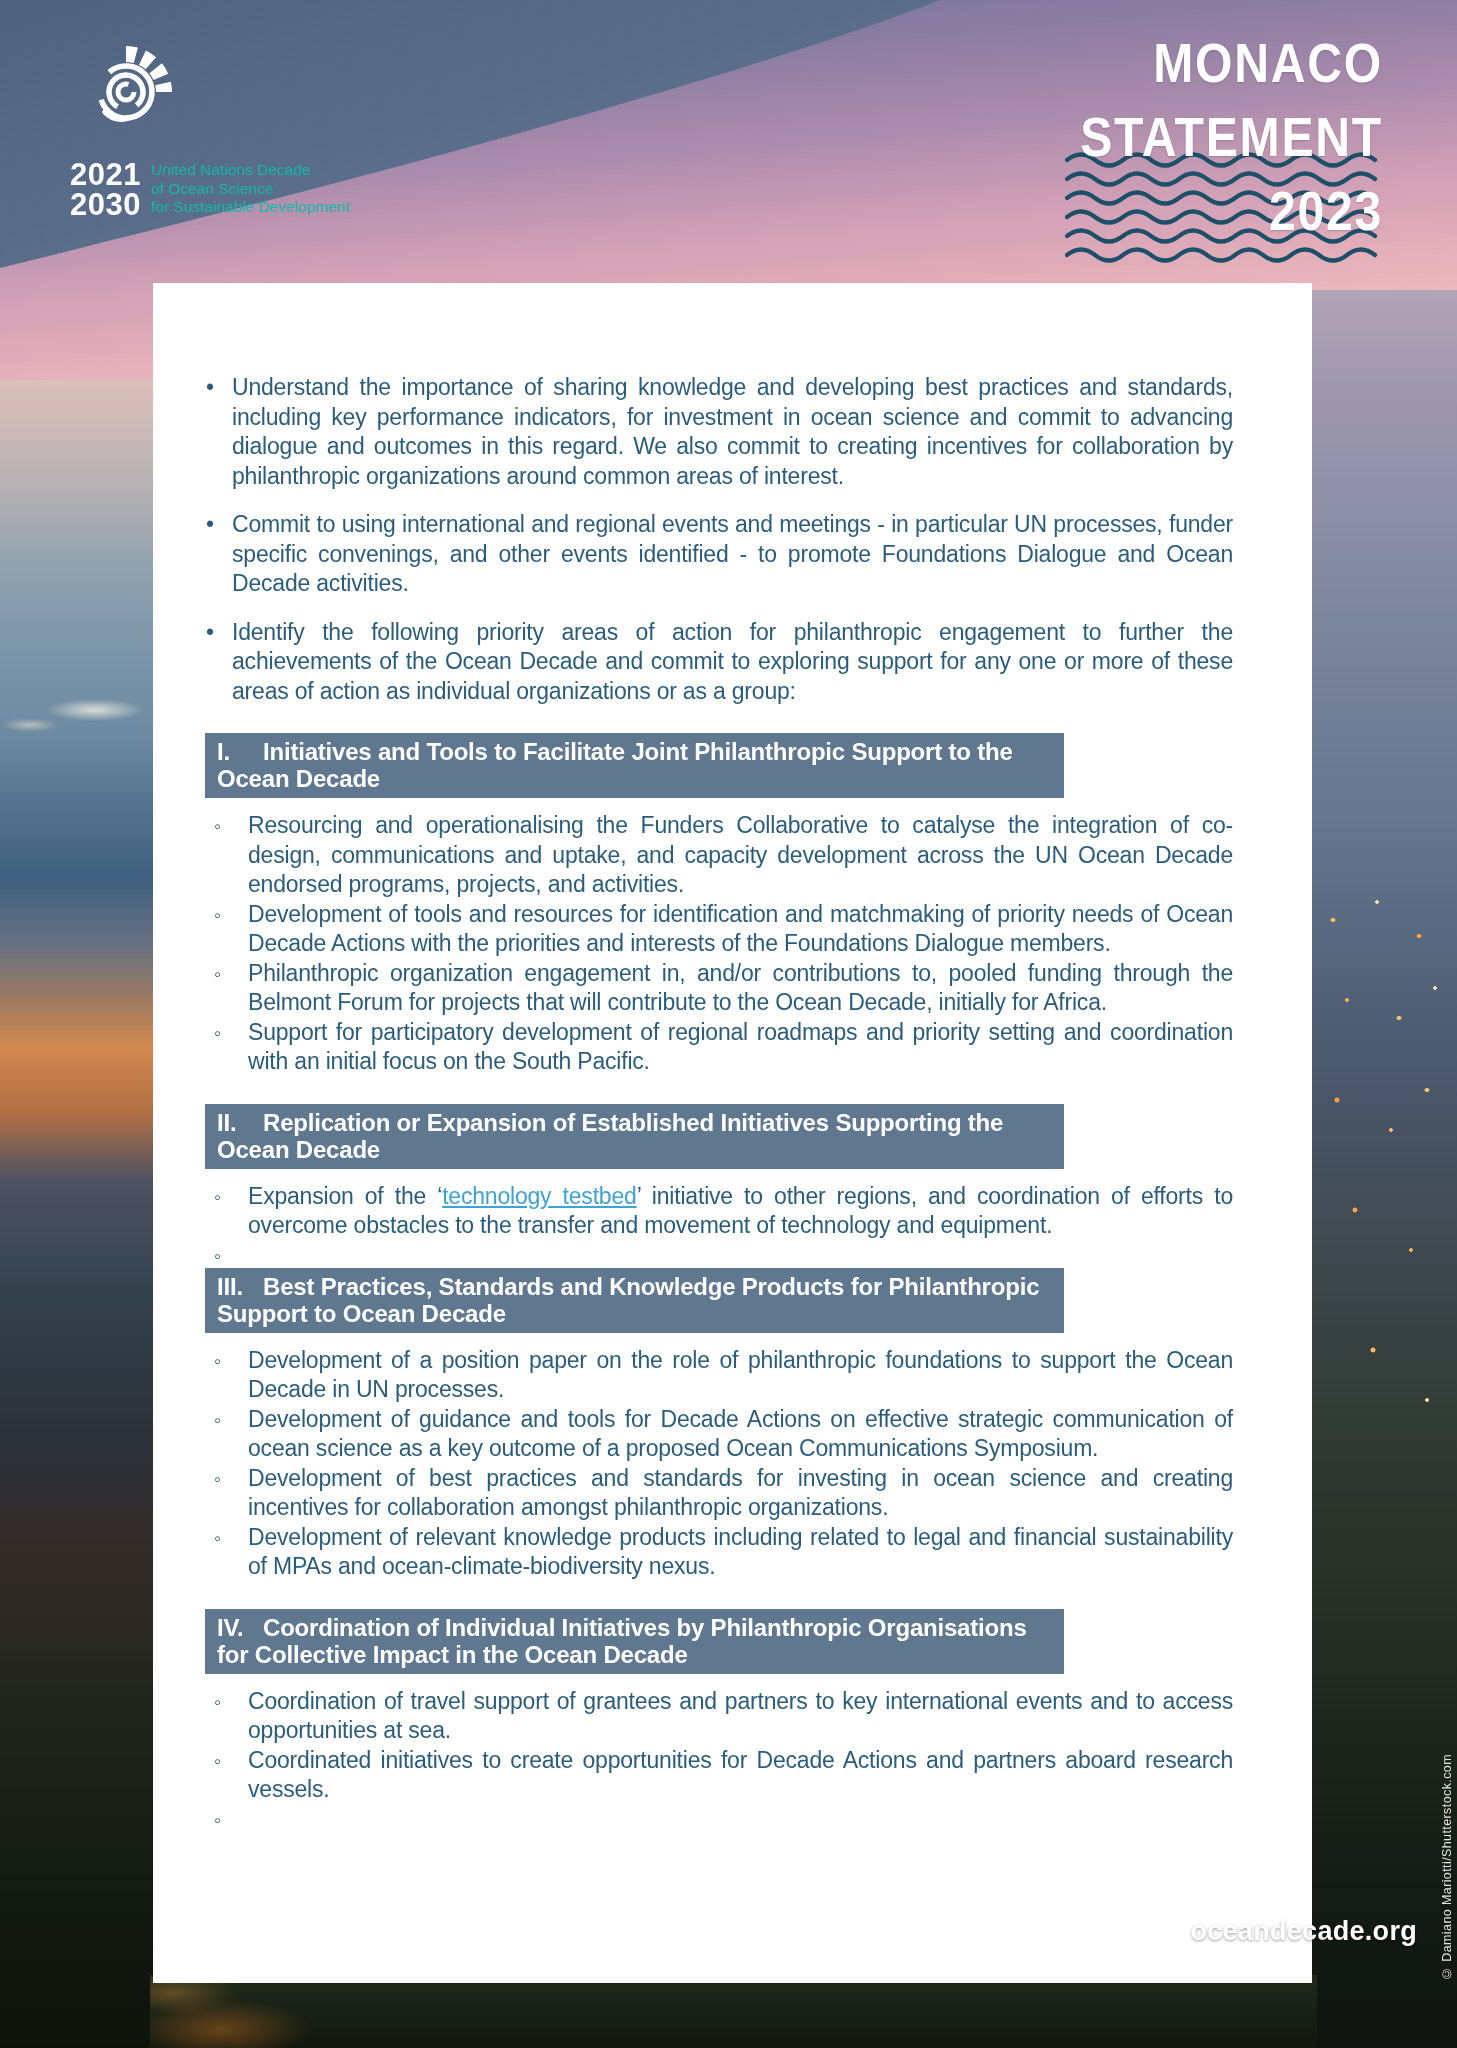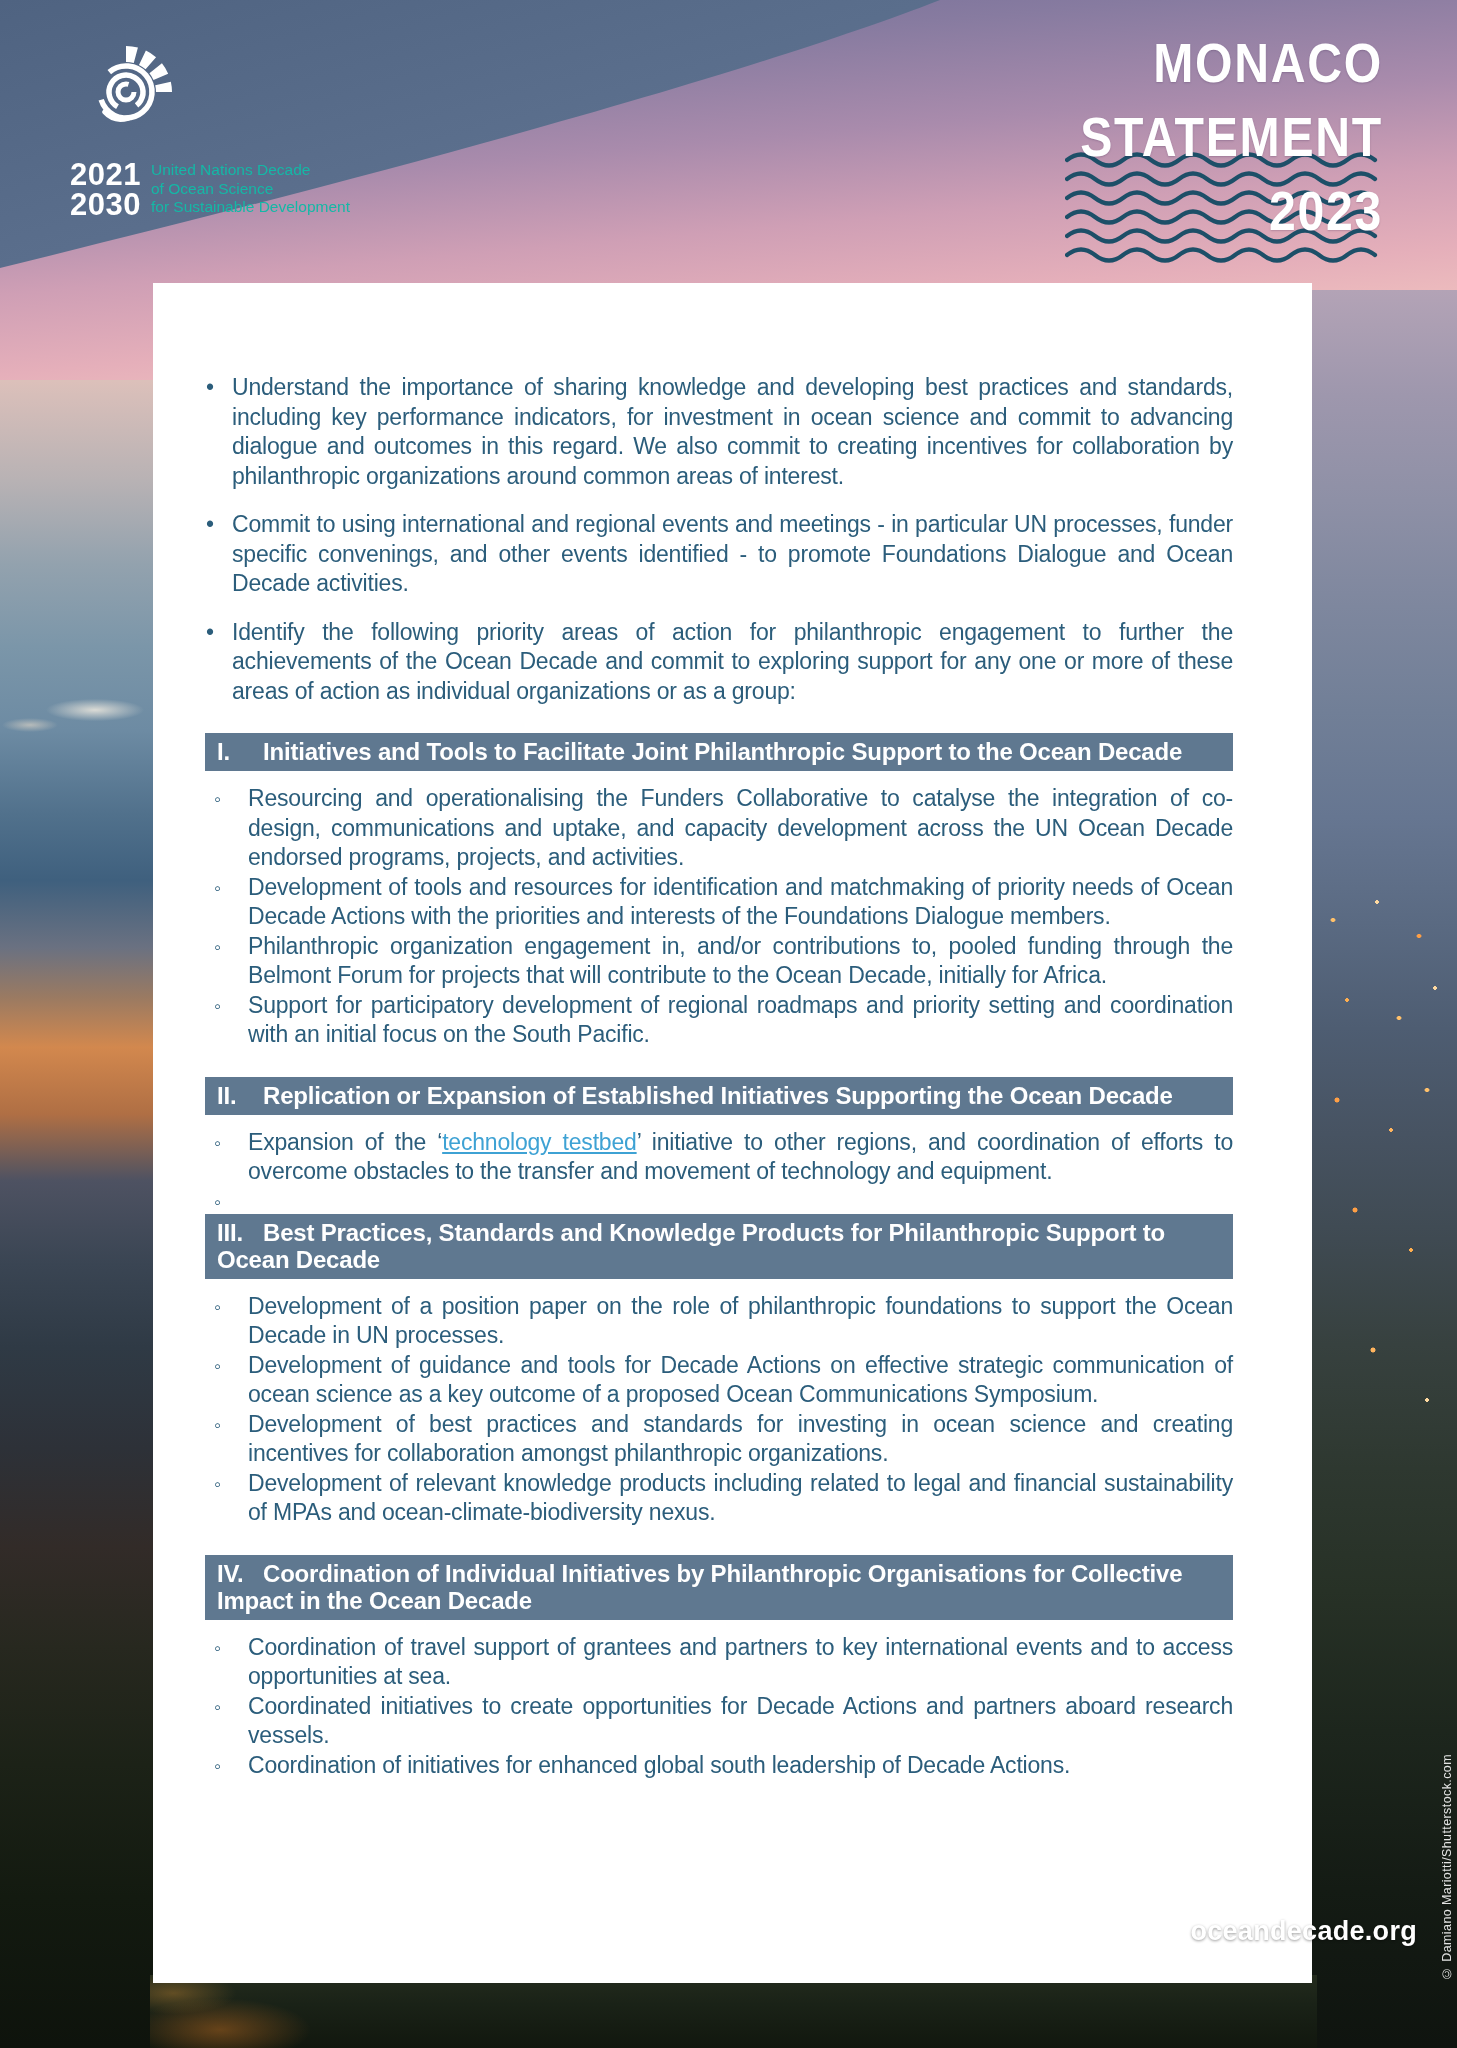--- a/index.html
+++ b/index.html
@@ -97,21 +97,21 @@
   .card-content{width:1028px;color:var(--body_text,#2b5d7b);font-size:23px;line-height:29.5px;
     letter-spacing:-.2px;}
   ul.blist{list-style:none;margin:0;padding:0;text-align:justify;}
   ul.intro>li{position:relative;padding-left:27px;margin-bottom:19px;}
   ul.intro>li .mk{position:absolute;left:1px;top:0;}
   ul.subs{margin-top:13px;}
   ul.subs>li{position:relative;padding-left:43px;}
   ul.subs>li .mk{position:absolute;left:9px;top:1px;font-size:20px;}
   .bar{margin-top:27px;background:var(--section_bar,#5f7890);color:#fff;font-weight:bold;
     font-size:24px;line-height:27px;letter-spacing:-.2px;padding:5px 6px 6px 12px;
-    box-sizing:border-box;width:1028px;}
+    box-sizing:border-box;width:859px;}
   .bar .num{display:inline-block;min-width:46px;}
   a.doc-link{color:var(--link,#3ea2d4);text-decoration:underline;cursor:pointer;}
 
   
   .footer-url{position:absolute;right:40px;top:1916px;z-index:4;color:#fff;font-weight:bold;
     font-size:27px;letter-spacing:.3px;text-shadow:0 1px 3px rgba(0,0,0,.4);}
   .photo-credit{position:absolute;right:3px;top:1280px;height:700px;z-index:4;
     writing-mode:vertical-rl;transform:rotate(180deg);display:flex;align-items:center;
     color:rgba(255,255,255,.88);font-size:12.5px;letter-spacing:.4px;}
 </style>
@@ -258,21 +258,20 @@
         <li>
           <span class="mk">◦</span>
           <span>Coordination of travel support of grantees and partners to key international events and to access opportunities at sea.</span>
         </li>
         <li>
           <span class="mk">◦</span>
           <span>Coordinated initiatives to create opportunities for Decade Actions and partners aboard research vessels.</span>
         </li>
         <li>
           <span class="mk">◦</span>
-          <span>Coordination of initiatives for enhanced global south leadership of Decade Actions.</span>
         </li>
       </ul>
 
     </div>
   </div>
 
   <div class="footer-url">oceandecade.org</div>
   <div class="photo-credit">© Damiano Mariotti/Shutterstock.com</div>
 
 </div>

